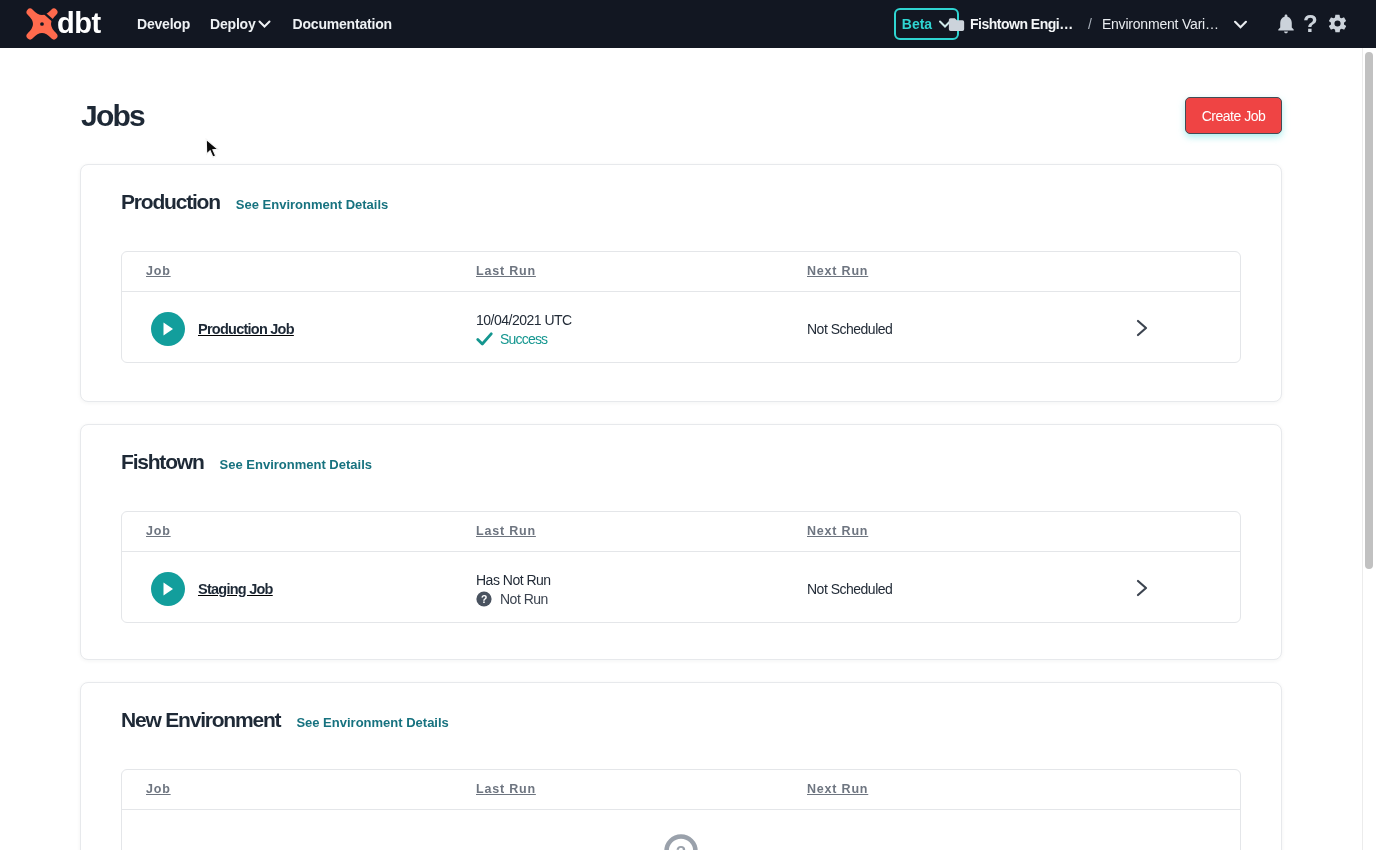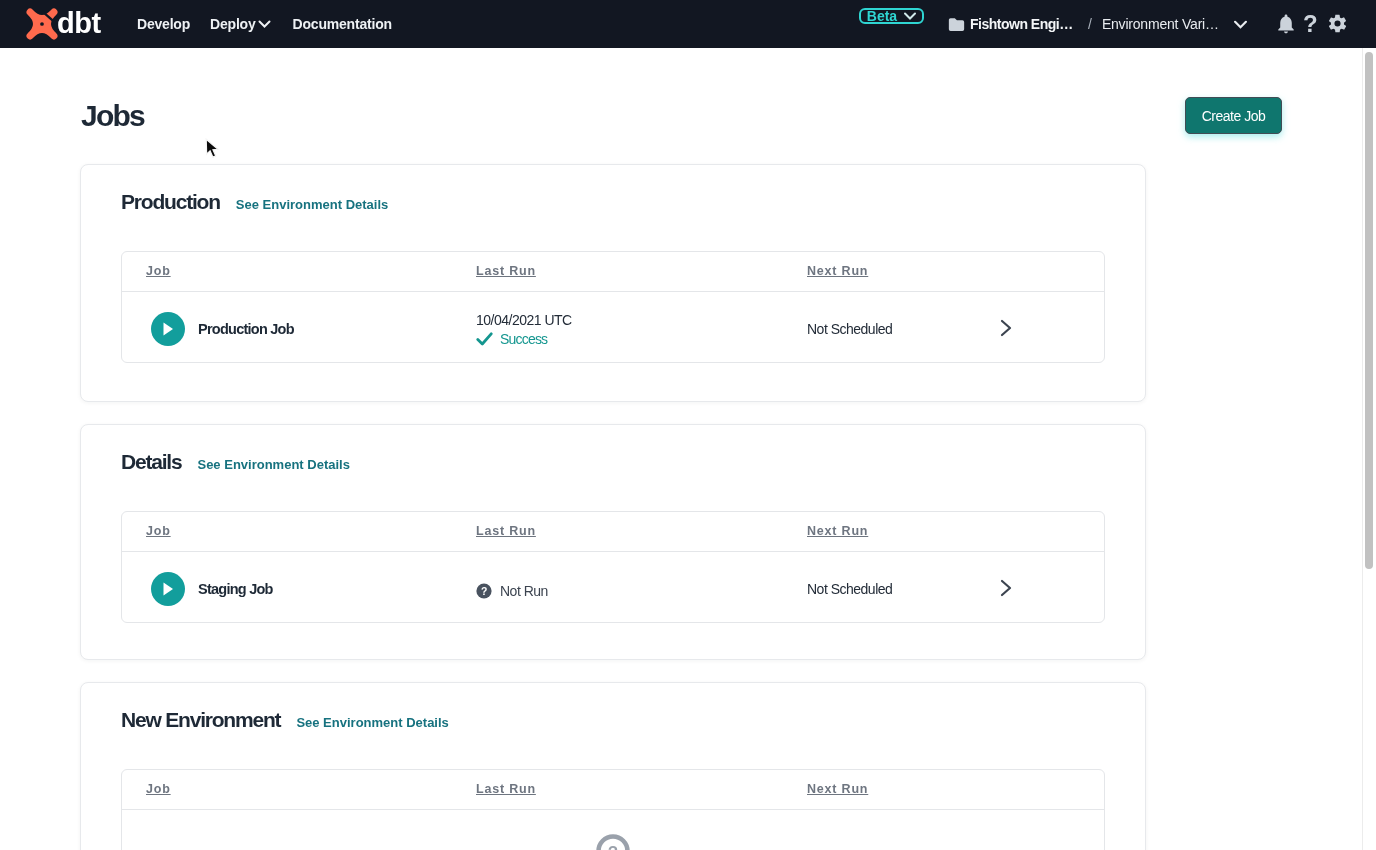--- a/index.html
+++ b/index.html
@@ -5,44 +5,44 @@
 * { margin:0; padding:0; box-sizing:border-box; }
 html,body { width:1376px; height:850px; overflow:hidden; font-family:"Liberation Sans",sans-serif; background:#fff; }
 
 .nav { position:absolute; left:0; top:0; width:1376px; height:48px; background:#121722; display:flex; align-items:center; z-index:10; }
 .logo { position:absolute; left:25px; top:7px; display:flex; align-items:center; }
 .logo svg { display:block; }
 .logo-word { color:#fff; font-weight:bold; font-size:29px; letter-spacing:-0.5px; margin-left:-2px; line-height:1; margin-top:-2px;}
 .navlinks { position:absolute; left:137px; top:0; height:48px; display:flex; }
 .navlink { color:#eef1f4; font-size:14px; font-weight:bold; letter-spacing:-0.2px; display:flex; align-items:center; }
 .chev { margin-left:2px; }
-.beta { position:absolute; left:859px; top:8px; width:65px; height:16px; border:2px solid #2fd5d2; border-radius:6px; color:#2fd5d2; font-size:14px; font-weight:bold; display:flex; align-items:center; justify-content:center; gap:7px;}
+.beta { position:absolute; left:894px; top:8px; width:65px; height:32px; border:2px solid #2fd5d2; border-radius:6px; color:#2fd5d2; font-size:14px; font-weight:bold; display:flex; align-items:center; justify-content:center; gap:7px;}
 .crumbs { position:absolute; left:948px; top:0; height:48px; display:flex; align-items:center; color:#e8ebef; font-size:14px; }
 .crumb-bold { font-weight:bold; color:#f3f5f7; max-width:108px; overflow:hidden; white-space:nowrap; text-overflow:ellipsis; letter-spacing:-0.5px;}
 .crumb-reg { max-width:124px; overflow:hidden; white-space:nowrap; text-overflow:ellipsis; letter-spacing:-0.2px;}
 .crumb-sep { margin:0 10px; color:#aab2bc; }
 .icon-btn { color:#ccd3db; }
 
 .sb-track { position:absolute; right:0; top:48px; width:14px; height:802px; background:#fff; border-left:1px solid #ececec; z-index:9;}
 .sb-thumb { position:absolute; right:3px; top:4px; width:8px; height:517px; background:#c1c1c1; border-radius:4px; }
 
 .content { position:absolute; left:0; top:48px; width:1362px; height:802px; background:#fff; }
 .h1 { position:absolute; left:81px; top:99px; font-size:30px; font-weight:bold; color:#1e2936; letter-spacing:-1.8px; }
-.create-job { position:absolute; left:1185px; top:97px; width:97px; height:37px; background:#0f766e; border:1px solid #424c55; border-radius:5px; color:#fff; font-size:14px; display:flex; align-items:center; justify-content:center; box-shadow:0 3px 7px rgba(140,232,232,0.75); letter-spacing:-0.5px; }
-.card { position:absolute; left:80px; width:1066px; background:#fff; border:1px solid #e7e9ec; border-radius:8px; box-shadow:0 1px 4px rgba(20,30,40,0.05); }
+.create-job { position:absolute; left:1185px; top:97px; width:97px; height:37px; background:#ef4444; border:1px solid #424c55; border-radius:5px; color:#fff; font-size:14px; display:flex; align-items:center; justify-content:center; box-shadow:0 3px 7px rgba(140,232,232,0.75); letter-spacing:-0.5px; }
+.card { position:absolute; left:80px; width:1202px; background:#fff; border:1px solid #e7e9ec; border-radius:8px; box-shadow:0 1px 4px rgba(20,30,40,0.05); }
 .card-title-row { position:absolute; left:40px; top:25px; display:flex; align-items:baseline; }
 .card-title { font-size:21px; font-weight:bold; color:#1e2936; letter-spacing:-1.2px; }
 .card-link { font-size:13px; font-weight:bold; color:#17727f; margin-left:16px; }
 .tbl { position:absolute; left:40px; right:40px; top:86px; border:1px solid #e4e6e9; border-radius:6px; background:#fff; }
 .tbl-head { height:40px; display:flex; align-items:center; border-bottom:1px solid #e4e6e9; color:#6e7580; font-size:12.5px; font-weight:bold; letter-spacing:0.8px; padding-bottom:2px;text-decoration:underline; }
 .th1 { width:354px; padding-left:24px; }
 .th2 { width:331px; }
 .th3 { flex:1; }
 .tbl-row { height:70px; display:flex; align-items:center; position:relative; padding-top:4px; }
-.cell1 { width:354px; padding-left:29px; display:flex; align-items:center; }
+.cell1 { width:354px; padding-left:29px; display:flex; align-items:center;text-decoration:underline; }
 .playbtn { width:34px; height:34px; border-radius:50%; background:#129e9c; display:flex; align-items:center; justify-content:center; flex:none; }
 .job-name { font-size:14.5px; font-weight:bold; color:#1e2936; margin-left:13px; letter-spacing:-0.75px; }
 .cell2 { width:331px; font-size:14px; color:#232c38; letter-spacing:-0.5px; }
 .cell2 .line2 { margin-top:3px; display:flex; align-items:center;text-align:right; }
 .success { color:#14968f; margin-left:7px; letter-spacing:-0.8px; }
 .notrun { color:#3c4450; margin-left:8px; letter-spacing:-0.5px; }
 .cell3 { flex:1; font-size:14px; color:#232c38; letter-spacing:-0.5px; }
 .row-chev { position:absolute; right:92px; top:50%; transform:translateY(-50%); margin-top:1px; }
 
 .cursor { position:absolute; left:205px; top:138px; z-index:20;}
@@ -136,39 +136,40 @@
       <div class="cell3">Not Scheduled</div>
       <svg class="row-chev" width="12" height="18" viewBox="0 0 12 18">
           <path d="M2 2 L10 9 L2 16" stroke="#3c4450" stroke-width="2.2" fill="none" stroke-linecap="round" stroke-linejoin="round"></path>
         </svg>
     </div>
   </div>
 </div>
 
 <div class="card" style="top:424px; height:236px;">
   <div class="card-title-row">
-    <span class="card-title">Details</span>
+    <span class="card-title">Fishtown</span>
     <span class="card-link">See Environment Details</span>
   </div>
   <div class="tbl">
     <div class="tbl-head">
         <div class="th1">Job</div>
         <div class="th2">Last Run</div>
         <div class="th3">Next Run</div>
       </div>
     <div class="tbl-row">
       <div class="cell1">
         <div class="playbtn">
             <svg width="14" height="16" viewBox="0 0 14 16">
               <path d="M2.5 1.5 L12 8 L2.5 14.5 Z" fill="#fff"></path>
             </svg>
           </div>
         <span class="job-name">Staging Job</span>
       </div>
       <div class="cell2">
+        <div>Has Not Run</div>
         <div class="line2">
           <svg width="16" height="16" viewBox="0 0 20 20">
               <circle cx="10" cy="10" r="9.5" fill="#49525f"></circle>
               <text x="10" y="14.6" text-anchor="middle" font-size="13" font-weight="bold" fill="#fff" font-family="Liberation Sans">?</text>
             </svg>
           <span class="notrun">Not Run</span>
         </div>
       </div>
       <div class="cell3">Not Scheduled</div>
       <svg class="row-chev" width="12" height="18" viewBox="0 0 12 18">

